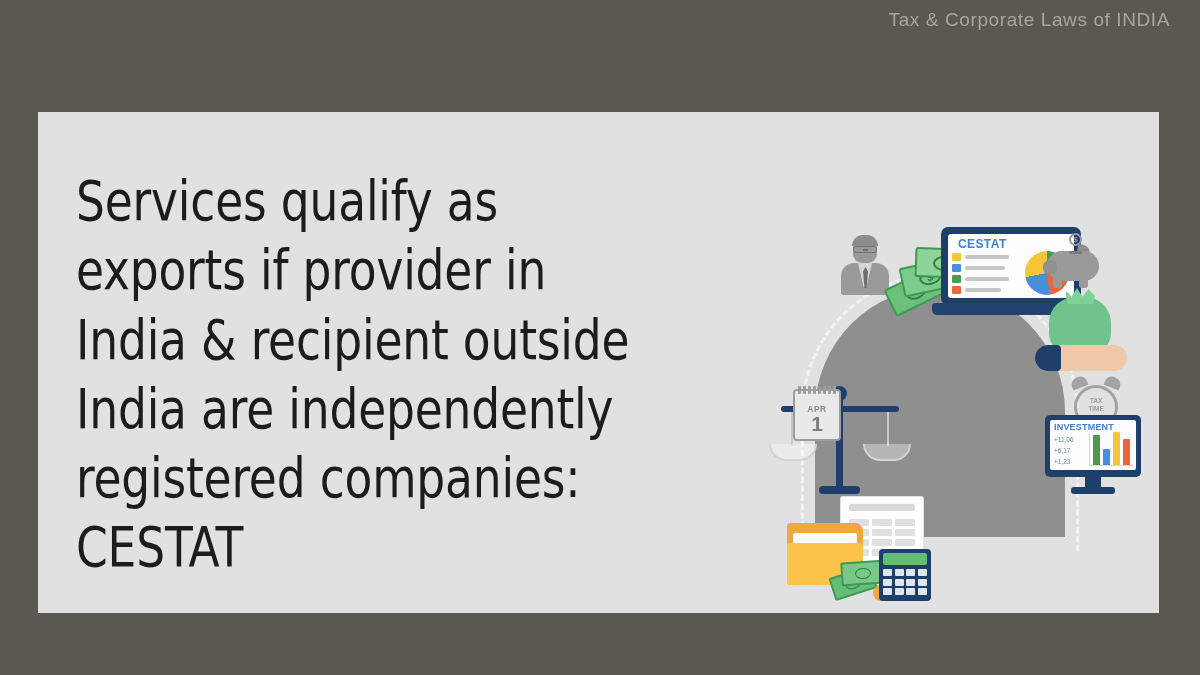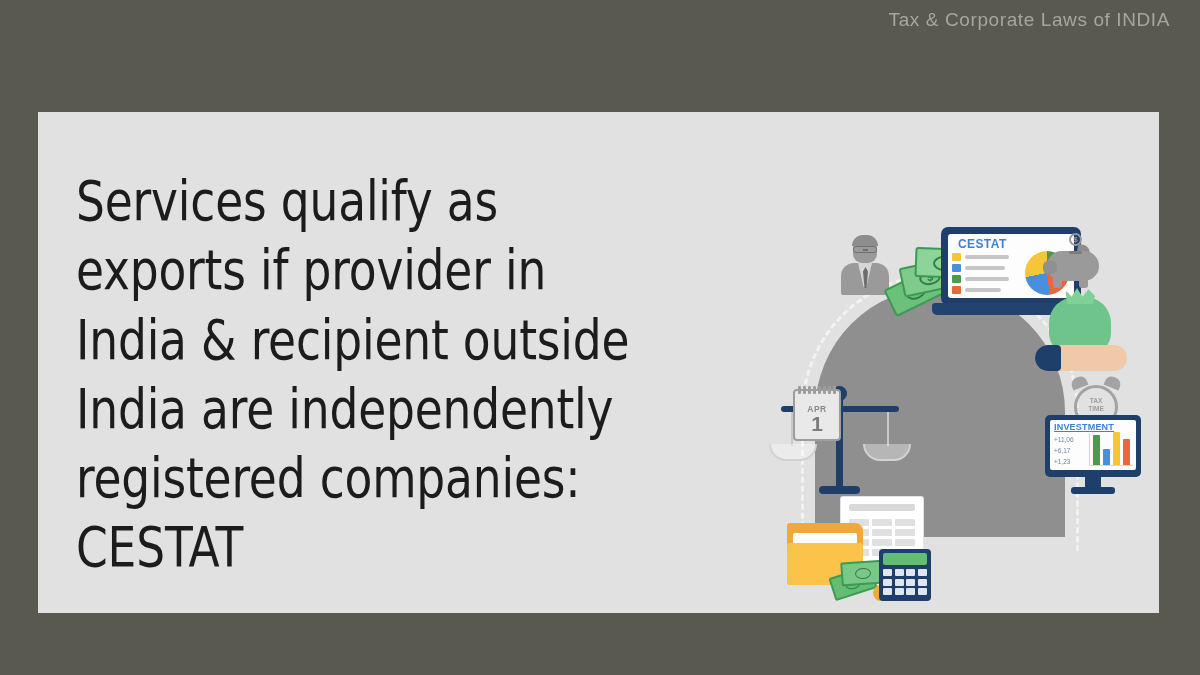--- a/index.html
+++ b/index.html
@@ -150,21 +150,21 @@
   
   .monitor { left:272px; top:208px; width:96px; height:84px; }
   .monitor .frame { position:absolute; left:0; top:0; width:96px; height:62px;
     background:#1f3f6b; border-radius:5px; }
   .monitor .scr { position:absolute; left:5px; top:5px; width:86px; height:50px;
     background:#fdfdfd; border-radius:2px; overflow:hidden; }
   .monitor .neck { position:absolute; left:40px; top:60px; width:16px; height:14px; background:#1f3f6b; }
   .monitor .foot { position:absolute; left:26px; top:72px; width:44px; height:7px;
     background:#1f3f6b; border-radius:3px; }
   .mt { position:absolute; left:4px; top:2px; font-size:9px; font-weight:bold;
-    color:#3f7fd4; letter-spacing:0.2px;text-decoration:underline; }
+    color:#3f7fd4; letter-spacing:0.2px; }
   .mvals { position:absolute; left:4px; top:14px; font-size:6.5px; color:#6f86a8; line-height:1.7; }
   .mchart { position:absolute; right:3px; top:13px; width:44px; height:33px;
     border-left:1px solid #d6d6d6; border-bottom:1px solid #d6d6d6;
     display:flex; align-items:flex-end; gap:3px; padding-left:3px; }
   .mbar { width:7px; border-radius:1px 1px 0 0; }
 
   
   .cal { left:20px; top:182px; width:48px; height:52px;
     background:#e9e9e9; border:2.5px solid #9d9d9d; border-radius:4px; }
   .cal .rings { position:absolute; left:3px; top:-5px; width:38px; height:7px;

